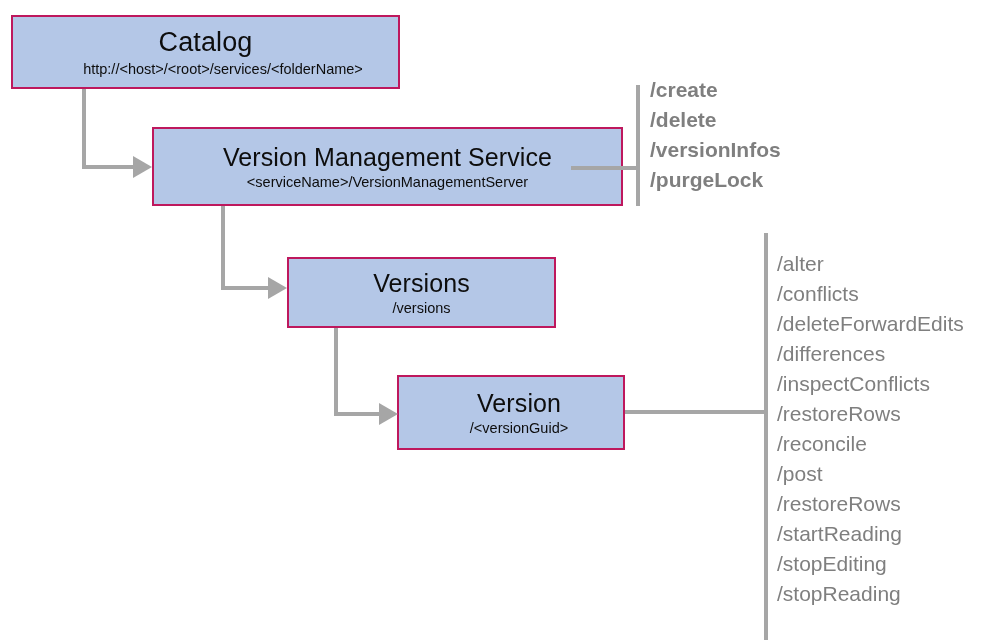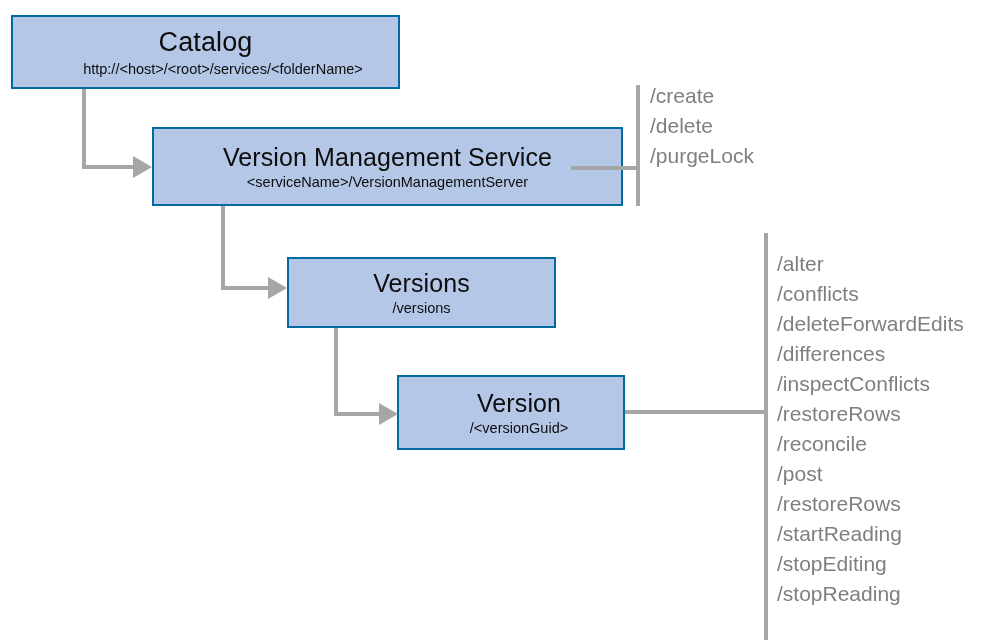--- a/index.html
+++ b/index.html
@@ -19,21 +19,21 @@
     position: absolute;
     left: 0;
     top: 0;
     width: 995px;
     height: 640px;
   }
   .node {
     position: absolute;
     box-sizing: border-box;
     background: #b4c7e7;
-    border: 2px solid #0369a1;
+    border: 2px solid #be185d;
     display: flex;
     flex-direction: column;
     align-items: center;
     justify-content: center;
     text-align: center;
     color: #0d0d0d;
     line-height: 1.12;
   }
   .node .node-title {
     font-size: 25px;
@@ -84,21 +84,21 @@
   .endpoint-list {
     position: absolute;
     color: #7f7f7f;
     font-size: 21px;
     line-height: 30px;
     white-space: nowrap;
   }
   .endpoint-list .endpoint {
     display: block;
   }
-  #endpoints-service { left: 650px; top: 81px; }
+  #endpoints-service { left: 650px; top: 75px; font-weight: bold; }
   #endpoints-version { left: 777px; top: 249px; }
 </style>
 </head>
 <body>
 
 <div id="diagram">
 
   <div class="node" id="node-catalog">
     <div class="node-title">Catalog</div>
     <div class="node-sub">http://&lt;host&gt;/&lt;root&gt;/services/&lt;folderName&gt;</div>
@@ -133,20 +133,21 @@
 
   <div class="seg seg-h" style="left:571px; top:166px; width:68px;"></div>
   <div class="bracket" style="left:636px; top:85px; height:121px;"></div>
 
   <div class="seg seg-h" style="left:625px; top:410px; width:142px;"></div>
   <div class="bracket" style="left:764px; top:233px; height:407px;"></div>
 
   <div class="endpoint-list" id="endpoints-service">
     <span class="endpoint">/create</span>
     <span class="endpoint">/delete</span>
+    <span class="endpoint">/versionInfos</span>
     <span class="endpoint">/purgeLock</span>
   </div>
 
   <div class="endpoint-list" id="endpoints-version">
     <span class="endpoint">/alter</span>
     <span class="endpoint">/conflicts</span>
     <span class="endpoint">/deleteForwardEdits</span>
     <span class="endpoint">/differences</span>
     <span class="endpoint">/inspectConflicts</span>
     <span class="endpoint">/restoreRows</span>

